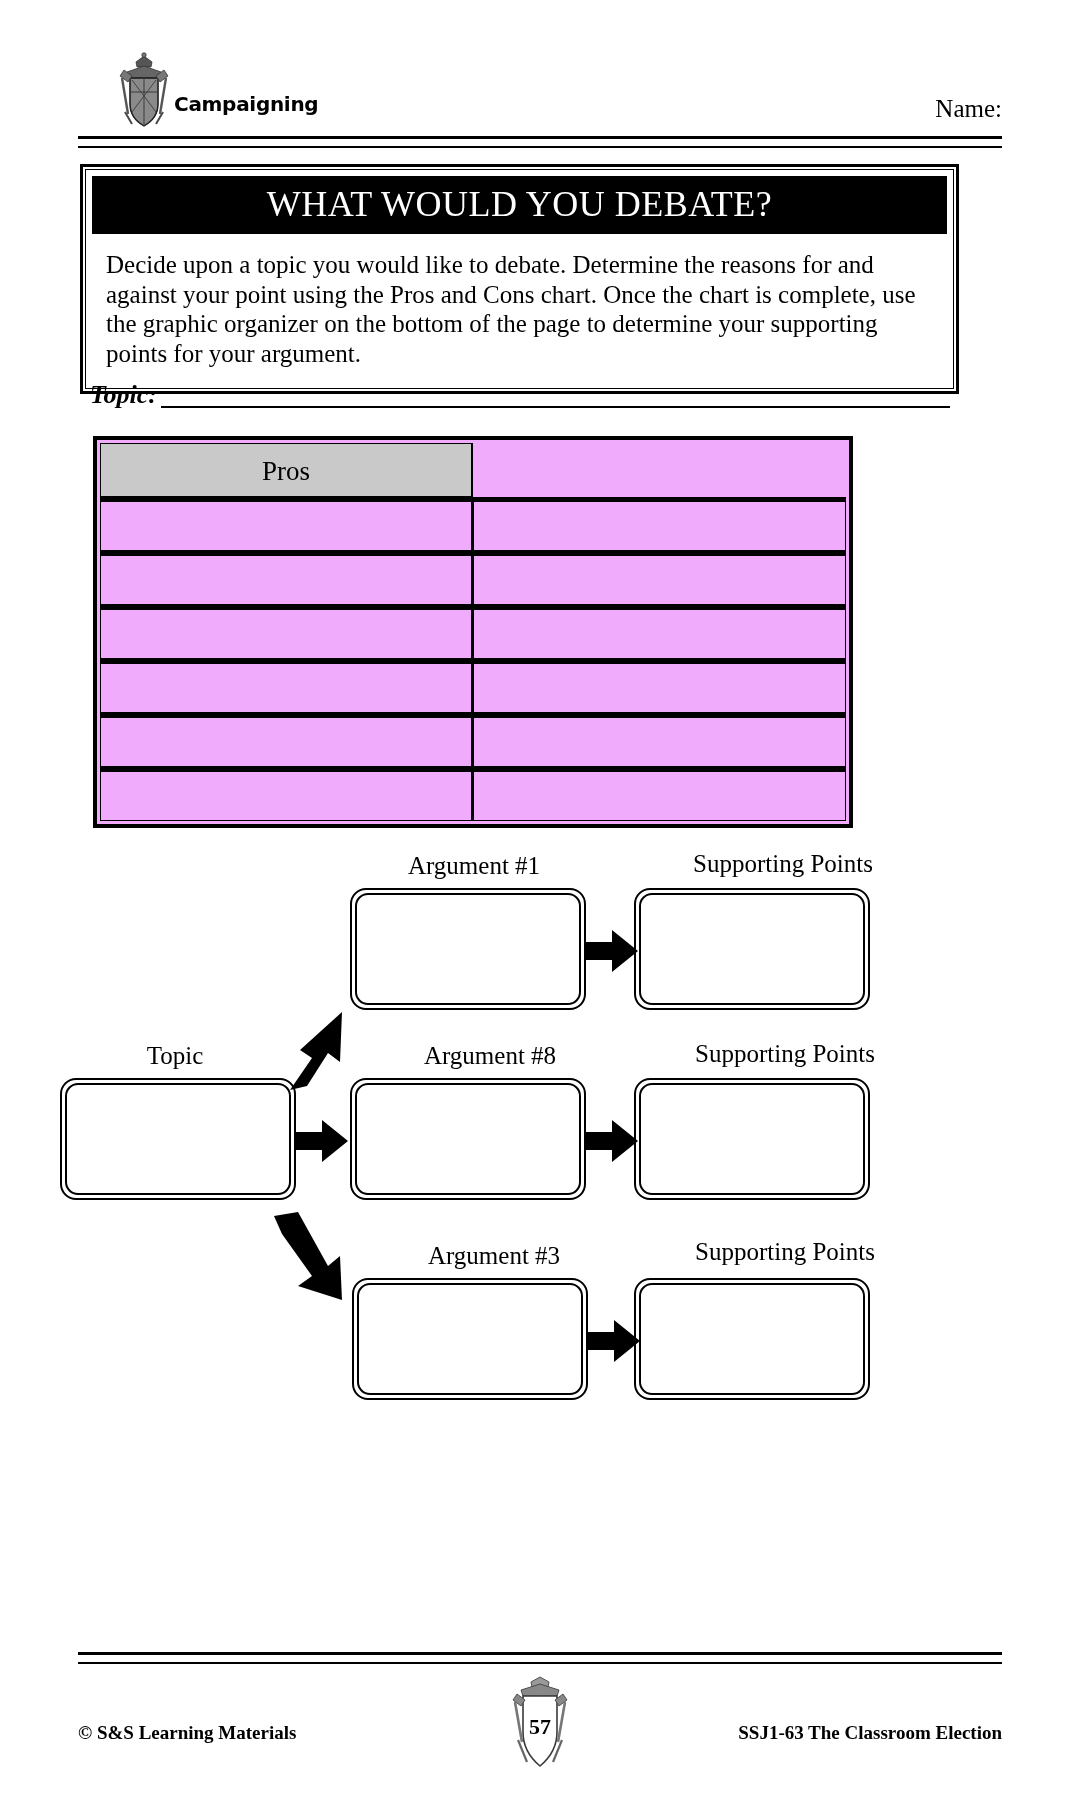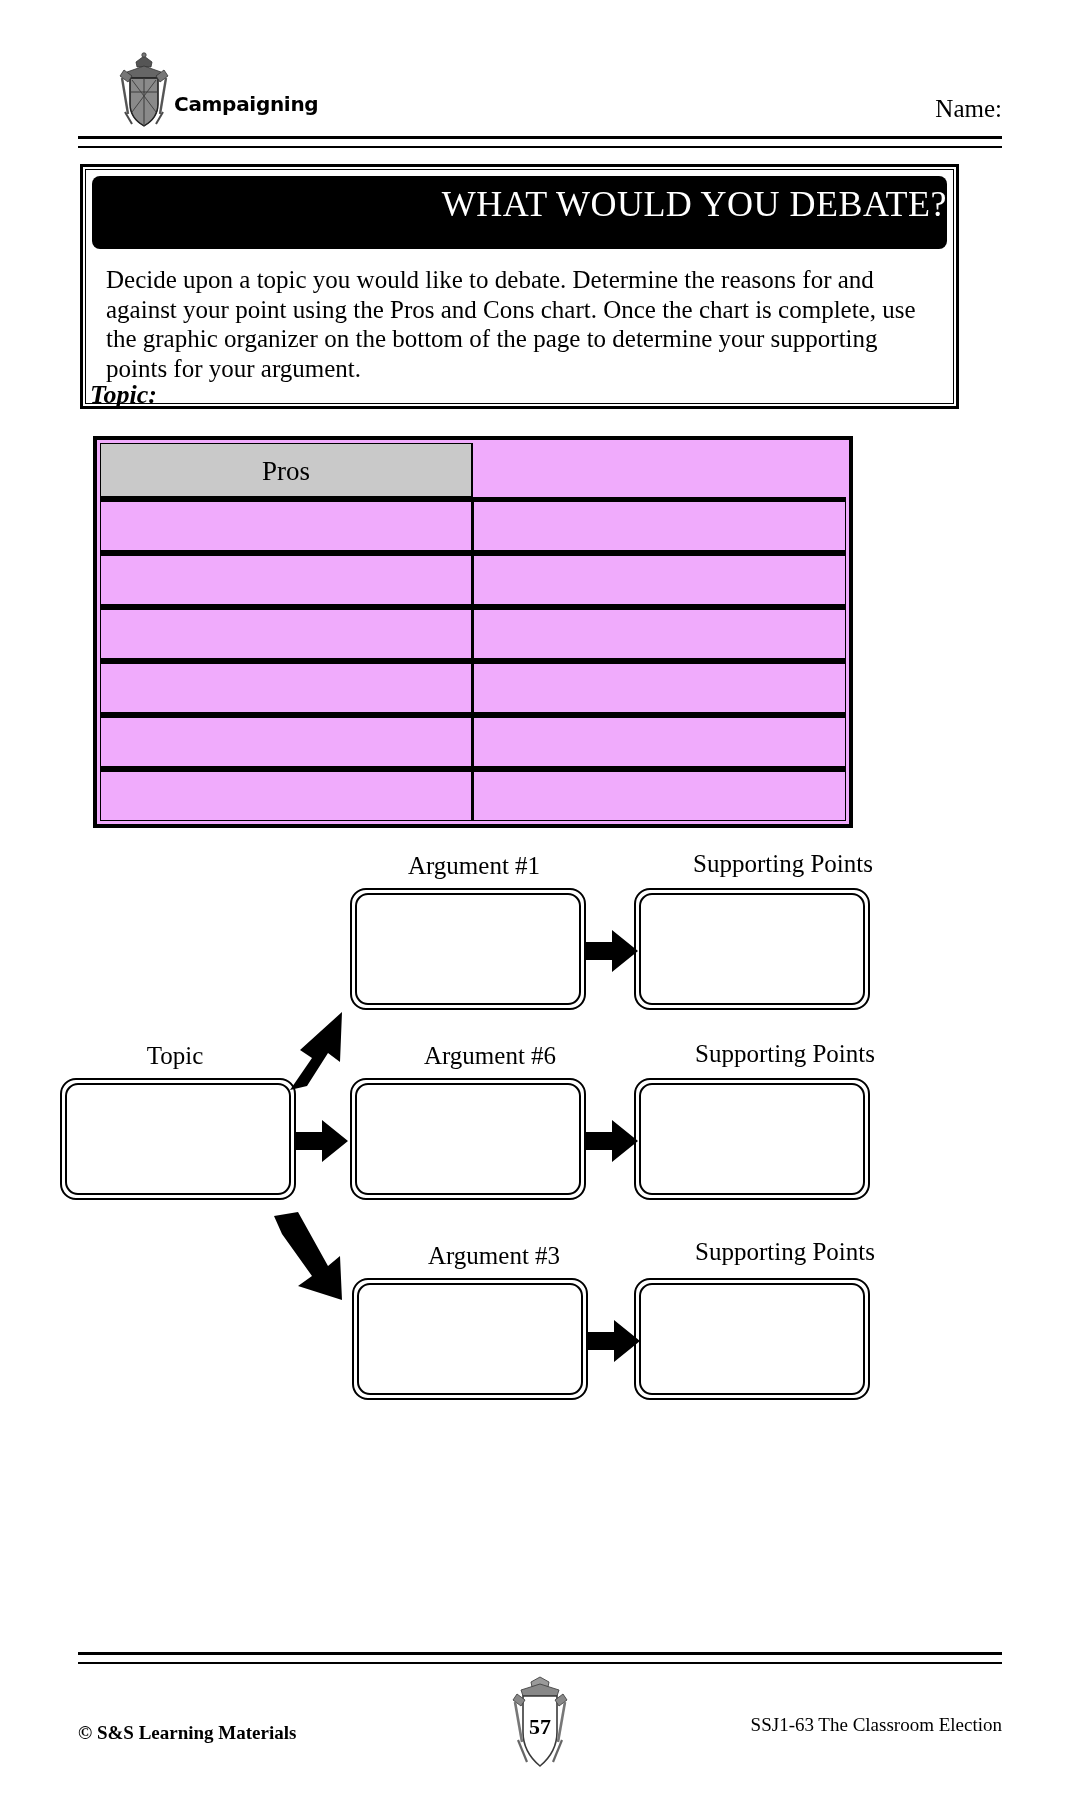--- a/index.html
+++ b/index.html
@@ -87,26 +87,25 @@
     box-sizing: border-box;
   }
   .panel-inner {
     border: 1px solid #000;
     margin: 2px;
     padding: 0;
   }
   .title-banner {
     background: #000000;
     color: #ffffff;
-    text-align: right;
+    text-align: center;
     font-size: 36px;
     letter-spacing: 0.5px;
-    padding: 7px 0 24px 0;
+    padding: 7px 0 9px 0;
     margin: 6px 6px 0 6px;
-    border-radius: 8px;
   }
   .instruction-text {
     font-size: 25px;
     line-height: 1.18;
     padding: 16px 20px 20px 20px;
     text-align: left;
   }
 
   
   .topic-line {
@@ -208,23 +207,23 @@
     position: absolute;
     left: 0px;
     top: 46px;
     font-size: 19px;
     font-weight: 700;
     white-space: nowrap;
   }
   .footer-right {
     position: absolute;
     right: 0px;
-    top: 38px;
+    top: 46px;
     font-size: 19px;
-    font-weight: 400;
+    font-weight: 700;
     white-space: nowrap;
   }
   .footer-center {
     position: absolute;
     left: 50%;
     top: 0px;
     transform: translateX(-50%);
     width: 74px;
     height: 96px;
     text-align: center;
@@ -354,21 +353,21 @@
   </div>
 
   <svg class="arrow-svg" style="left:282px; top:166px;" width="72" height="84" viewBox="0 0 72 84" xmlns="http://www.w3.org/2000/svg">
     <path d="M8 84 L30 52 L18 44 L60 6 L58 56 L46 47 L25 80 Z" fill="#000"></path>
   </svg>
 
   <svg class="arrow-svg" style="left:268px; top:372px;" width="86" height="90" viewBox="0 0 86 90" xmlns="http://www.w3.org/2000/svg">
     <path d="M6 4 L30 0 L60 54 L72 44 L74 88 L30 74 L44 64 L14 22 Z" fill="#000"></path>
   </svg>
 
-  <div class="glabel" style="left:400px; top:202px; width:180px;">Argument #6</div>
+  <div class="glabel" style="left:400px; top:202px; width:180px;">Argument #8</div>
   <div class="gbox" style="left:350px; top:238px; width:236px; height:122px;">
     <div class="gbox-inner"></div>
   </div>
 
   <div class="glabel" style="left:660px; top:200px; width:250px;">Supporting Points</div>
   <div class="gbox" style="left:634px; top:238px; width:236px; height:122px;">
     <div class="gbox-inner"></div>
   </div>
 
   <svg class="arrow-svg" style="left:296px; top:278px;" width="52" height="46" viewBox="0 0 52 46" xmlns="http://www.w3.org/2000/svg">

